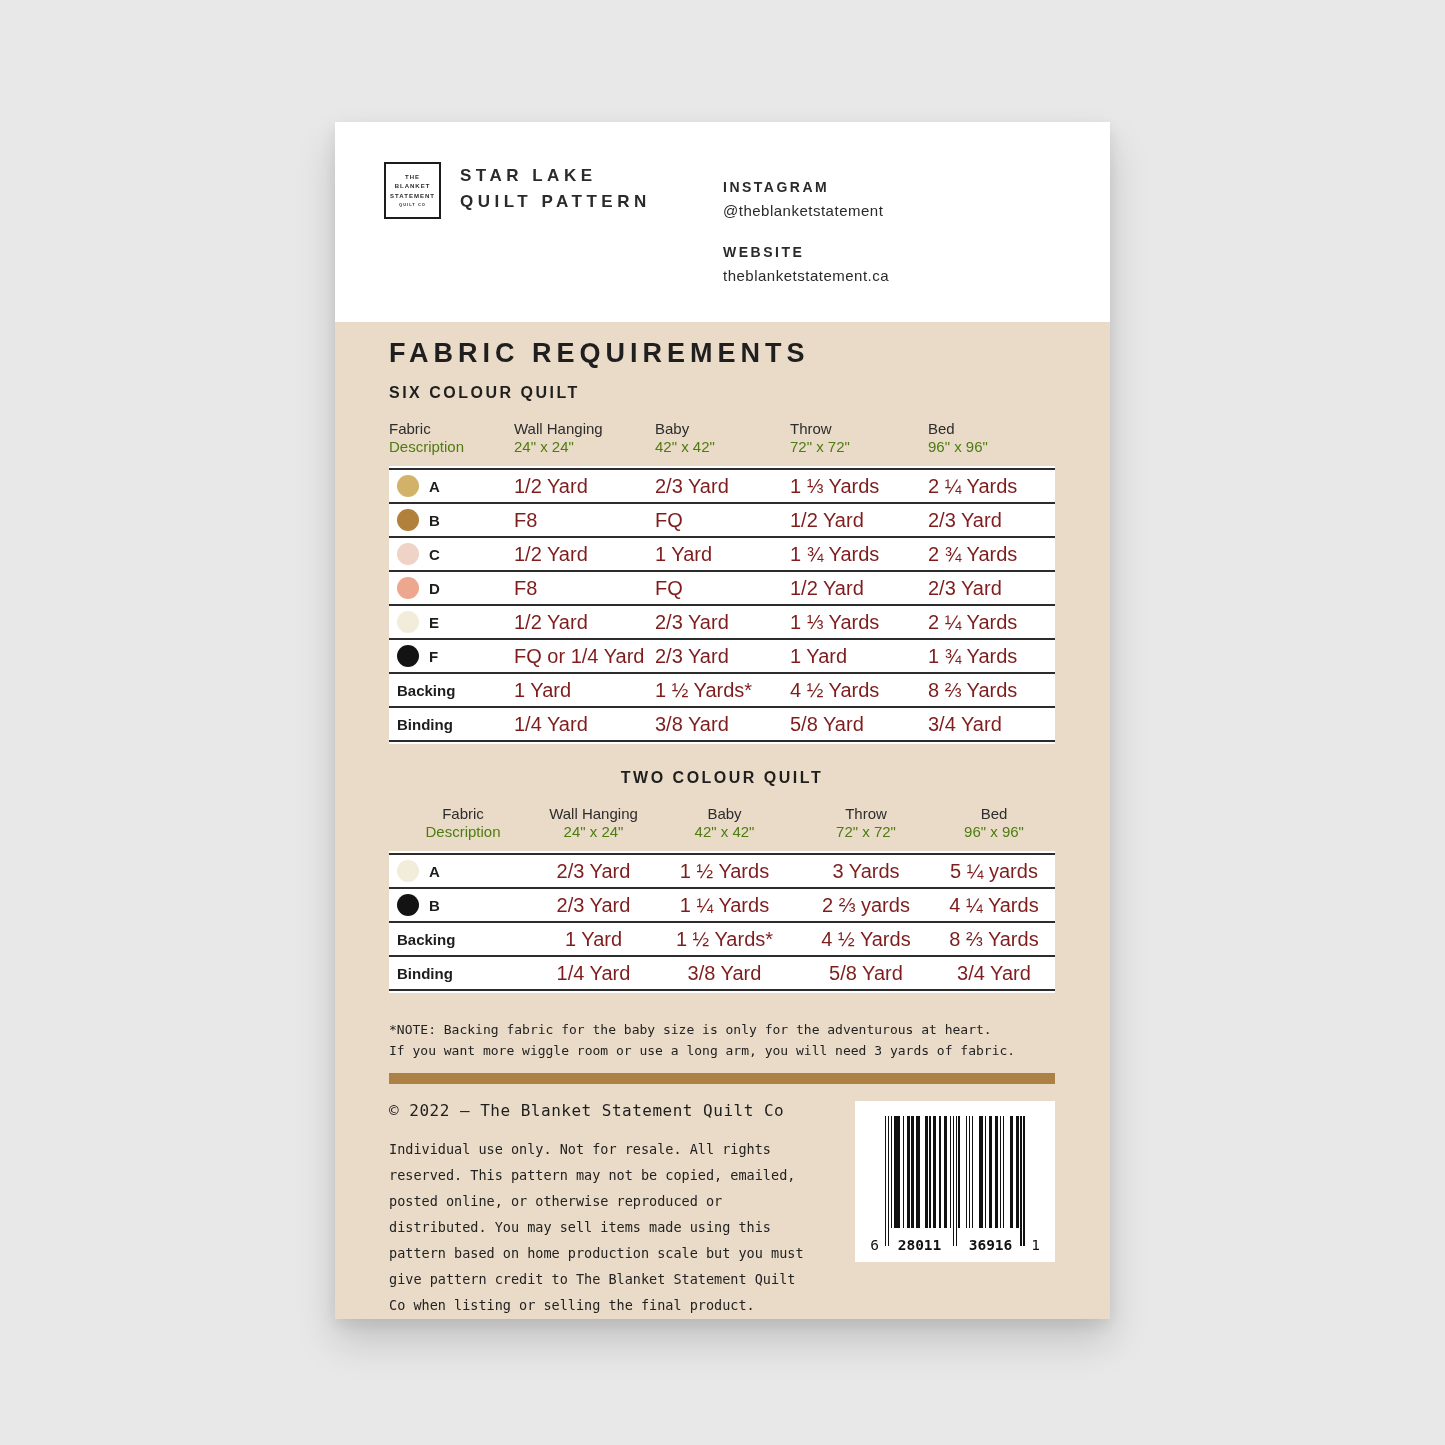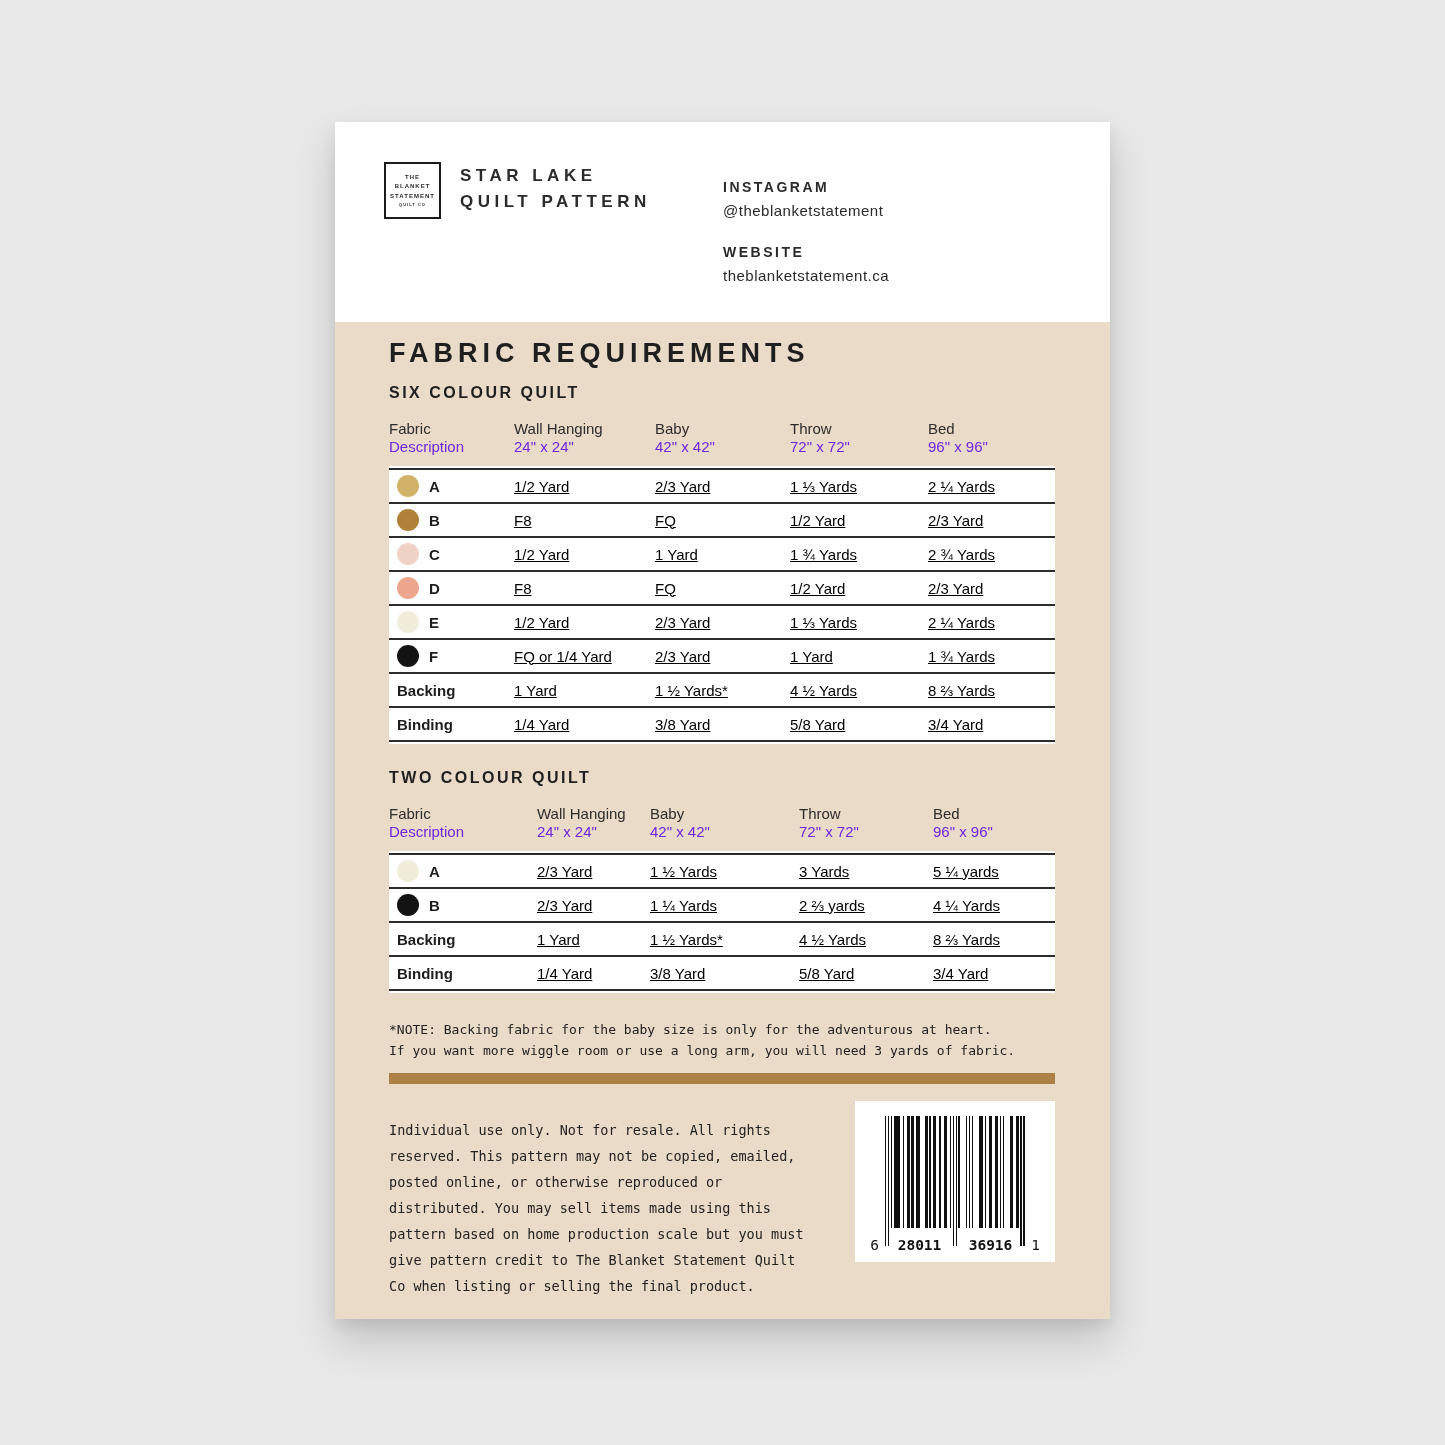--- a/index.html
+++ b/index.html
@@ -42,36 +42,36 @@
     padding-top:18px; font-size:27px; font-weight:bold; letter-spacing:5px; line-height:1;
     color:#1f1f1f;
   }
   .h2 { margin-top:18px; font-size:16px; font-weight:bold; letter-spacing:2.5px; line-height:1; color:#1f1f1f; }
   .t-head {
     margin-top:19px;
     display:grid; grid-template-columns:var(--c0) var(--c1) var(--c2) var(--c3) 1fr;
   }
   .h-cell { font-size:15px; line-height:18px; color:#2d2d2d; }
   .h-cell .ln1 { font-weight:bold; font-weight:500; display:block; }
-  .h-cell .ln2 { display:block; color:#6d28d9; }
+  .h-cell .ln2 { display:block; color:#4d7c0f; }
   .t-outer { margin-top:10px; background:#ffffff; padding:2px 0; }
   .t-inner { border-top:2px solid #2c2c2c; border-bottom:2px solid #2c2c2c; padding:2px 0; }
   .t-row {
     display:grid; grid-template-columns:var(--c0) var(--c1) var(--c2) var(--c3) 1fr;
     align-items:center; height:28px; background:#ffffff;
   }
   .t-row + .t-row { margin-top:2px; border-top:2px solid #2c2c2c; padding-top:2px; height:32px; }
-  .cell { font-size:15px; color:#000000;text-decoration:underline; }
+  .cell { font-size:20px; color:#7f1d1d; }
   .label-cell { display:flex; align-items:center; padding-left:8px; }
   .dot { width:22px; height:22px; border-radius:50%; flex:0 0 auto; }
   .row-label { font-size:15px; font-weight:bold; color:#1d1d1d; }
   .dot + .row-label { margin-left:10px; }
   .six { --c0:125px; --c1:141px; --c2:135px; --c3:138px; }
   .two { --c0:148px; --c1:113px; --c2:149px; --c3:134px; }
-  .sec2 { margin-top:26px; }
+  .sec2 { margin-top:26px;text-align:center; }
   .note {
     margin-top:26px; font-family:"DejaVu Sans Mono","Liberation Mono",monospace;
     font-size:13px; line-height:21px; color:#222; white-space:pre-line;
   }
   .gold-bar { margin-top:12px; height:11px; background:#ad8145; }
   
   .foot { margin-top:17px; display:flex; justify-content:space-between; }
   .foot-left { width:452px; }
   .copyright {
     font-family:"DejaVu Sans Mono","Liberation Mono",monospace;
@@ -302,20 +302,21 @@
           </div>
         </div>
     </div>
 
     <div class="note">*NOTE: Backing fabric for the baby size is only for the adventurous at heart.
 If you want more wiggle room or use a long arm, you will need 3 yards of fabric.</div>
     <div class="gold-bar"></div>
 
     <div class="foot">
       <div class="foot-left">
+        <div class="copyright">© 2022 – The Blanket Statement Quilt Co</div>
         <div class="legal">Individual use only. Not for resale. All rights
 reserved. This pattern may not be copied, emailed,
 posted online, or otherwise reproduced or
 distributed. You may sell items made using this
 pattern based on home production scale but you must
 give pattern credit to The Blanket Statement Quilt
 Co when listing or selling the final product.</div>
       </div>
       <div class="bc-box">
         <div class="bc-inner">

